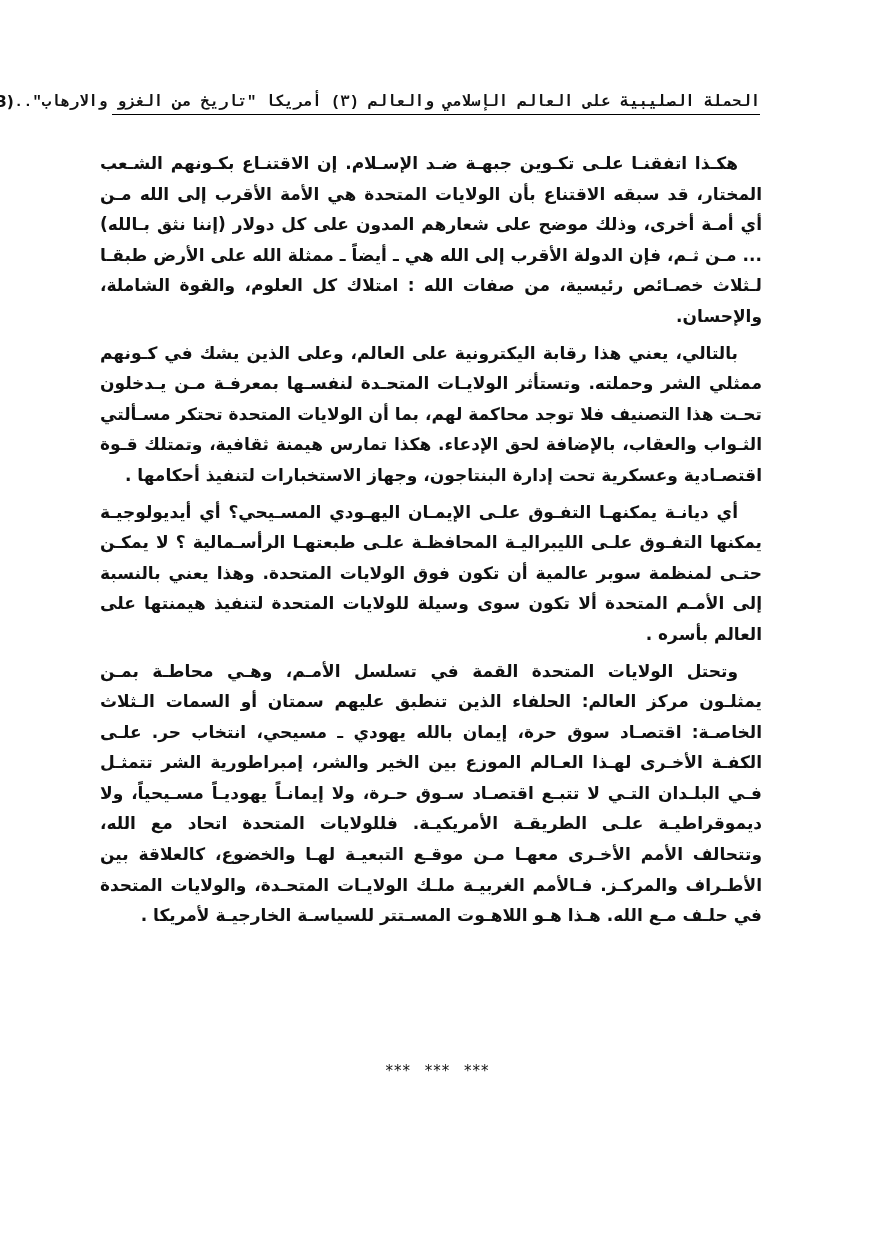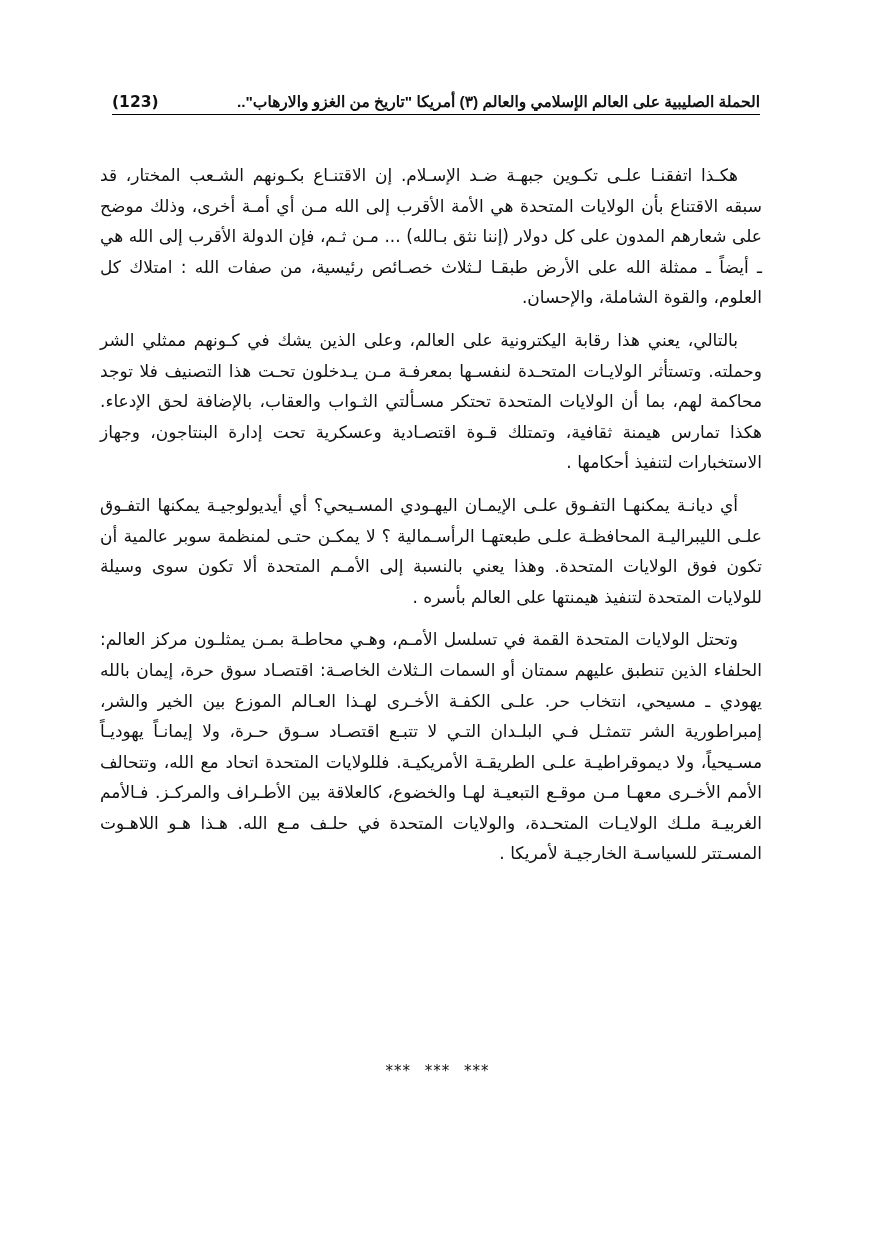--- a/index.html
+++ b/index.html
@@ -27,21 +27,21 @@
       width: 648px;
       top: 86px;
       height: 28px;
       direction: rtl;
       border-bottom: 1.5px solid #000;
       display: flex;
       justify-content: space-between;
       align-items: flex-end;
     }
     .header-title {
-      font-family: Liberation Sans, sans-serif;
+      font-family: Liberation Mono, monospace;
       font-weight: bold;
       font-size: 15.5px;
       line-height: 24px;
       white-space: nowrap;
       letter-spacing: -0.2px;
     }
     .header-page {
       font-family: "DejaVu Sans", sans-serif;
       font-weight: bold;
       font-size: 15.5px;
@@ -53,22 +53,23 @@
       left: 100px;
       width: 662px;
       top: 148px;
       direction: rtl;
       text-align: justify;
       text-align-last: right;
       font-size: 17px;
       line-height: 30.6px;
     }
     .body-text p {
-      margin: 12px 0 6px 0;
+      margin: 0 0 6px 0;
       text-indent: 24px;
+      font-weight: bold;
     }
     .separator {
       position: absolute;
       top: 1062px;
       left: 0;
       width: 875px;
       text-align: center;
       font-size: 15px;
       letter-spacing: 1px;
       word-spacing: 8px;

